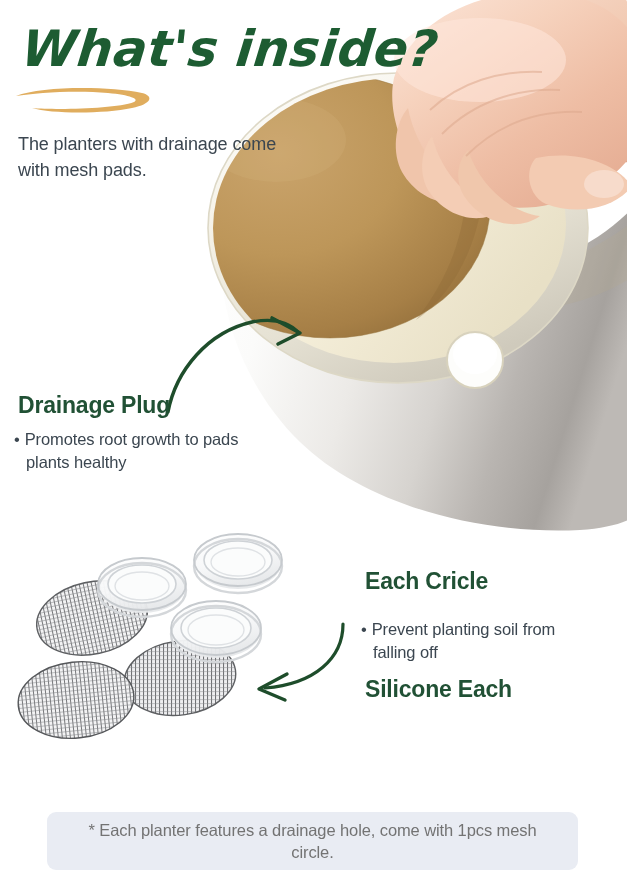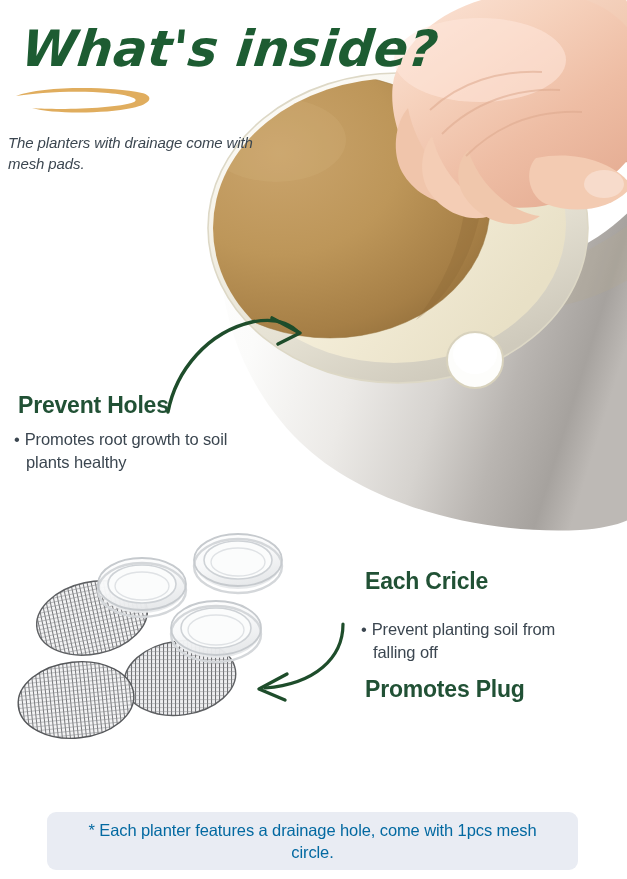--- a/index.html
+++ b/index.html
@@ -19,25 +19,24 @@
     font-size:50px;line-height:1.0;
     font-weight:700;font-style:italic;
     color:#1d5c32;
     letter-spacing:0.5px;
     white-space:nowrap;
     transform:skewX(-6deg);
   }
   .swash{position:absolute;left:12px;top:84px;width:150px;height:34px;pointer-events:none;}
 
   .subhead{
-    position:absolute;left:8px;top:132px;width:280px;
-    font-size:15px;line-height:1.42;
+    position:absolute;left:18px;top:132px;width:280px;
+    font-size:18px;line-height:1.42;
     color:#3b4650;
     letter-spacing:-0.1px;
-    font-style:italic;
   }
 
   
   .sec-h{
     position:absolute;
     font-size:23px;font-weight:700;
     color:#215135;letter-spacing:-0.2px;white-space:nowrap;
   }
   .sec-b{
     position:absolute;
@@ -55,21 +54,21 @@
   #b-plug{left:361px;top:710px;width:245px;}
 
   
   .footer{
     position:absolute;left:47px;top:812px;width:531px;height:58px;
     background:#e9ecf3;border-radius:9px;
   }
   .footer-t{
     position:absolute;inset:0;
     display:flex;align-items:center;justify-content:center;text-align:center;
-    font-size:16.5px;line-height:1.36;color:#0369a1;letter-spacing:-0.1px;
+    font-size:16.5px;line-height:1.36;color:#737373;letter-spacing:-0.1px;
     padding:0 26px;box-sizing:border-box;
   }
 
   
   .photo{position:absolute;pointer-events:none;}
   #pot-wrap{left:180px;top:-10px;width:470px;height:545px;}
   #parts-wrap{left:10px;top:530px;width:340px;height:265px;}
   #arrow1{left:142px;top:292px;width:180px;height:125px;}
   #arrow2{left:243px;top:612px;width:135px;height:92px;}
 </style>
@@ -260,29 +259,29 @@
   <div class="swash">
     <svg width="150" height="34" viewBox="0 0 150 34">
       <path d="M 4 12 C 30 2, 96 2, 130 9 C 142 12, 140 20, 120 24
                C 92 30, 40 30, 20 24 C 44 26, 104 25, 122 18
                C 128 15, 118 11, 96 9 C 62 6, 24 9, 4 12 Z" fill="#e0ad5e"></path>
     </svg>
   </div>
 
   <div class="subhead">The planters with drainage come with mesh pads.</div>
 
-  <div class="sec-h" id="h-drain">Prevent Holes</div>
+  <div class="sec-h" id="h-drain">Drainage Plug</div>
   <div class="sec-b" id="b-drain">
-    <span class="bt">Promotes root growth to soil plants healthy</span>
+    <span class="bt">Promotes root growth to pads plants healthy</span>
   </div>
 
   <div class="sec-h" id="h-mesh">Each Cricle</div>
   <div class="sec-b" id="b-mesh">
     <span class="bt">Prevent planting soil from falling off</span>
   </div>
 
-  <div class="sec-h" id="h-plug">Promotes Plug</div>
+  <div class="sec-h" id="h-plug">Silicone Each</div>
 
   <div class="footer">
     <div class="footer-t">* Each planter features a drainage hole, come with 1pcs mesh circle.</div>
   </div>
 
 </div>
 
 </body></html>

